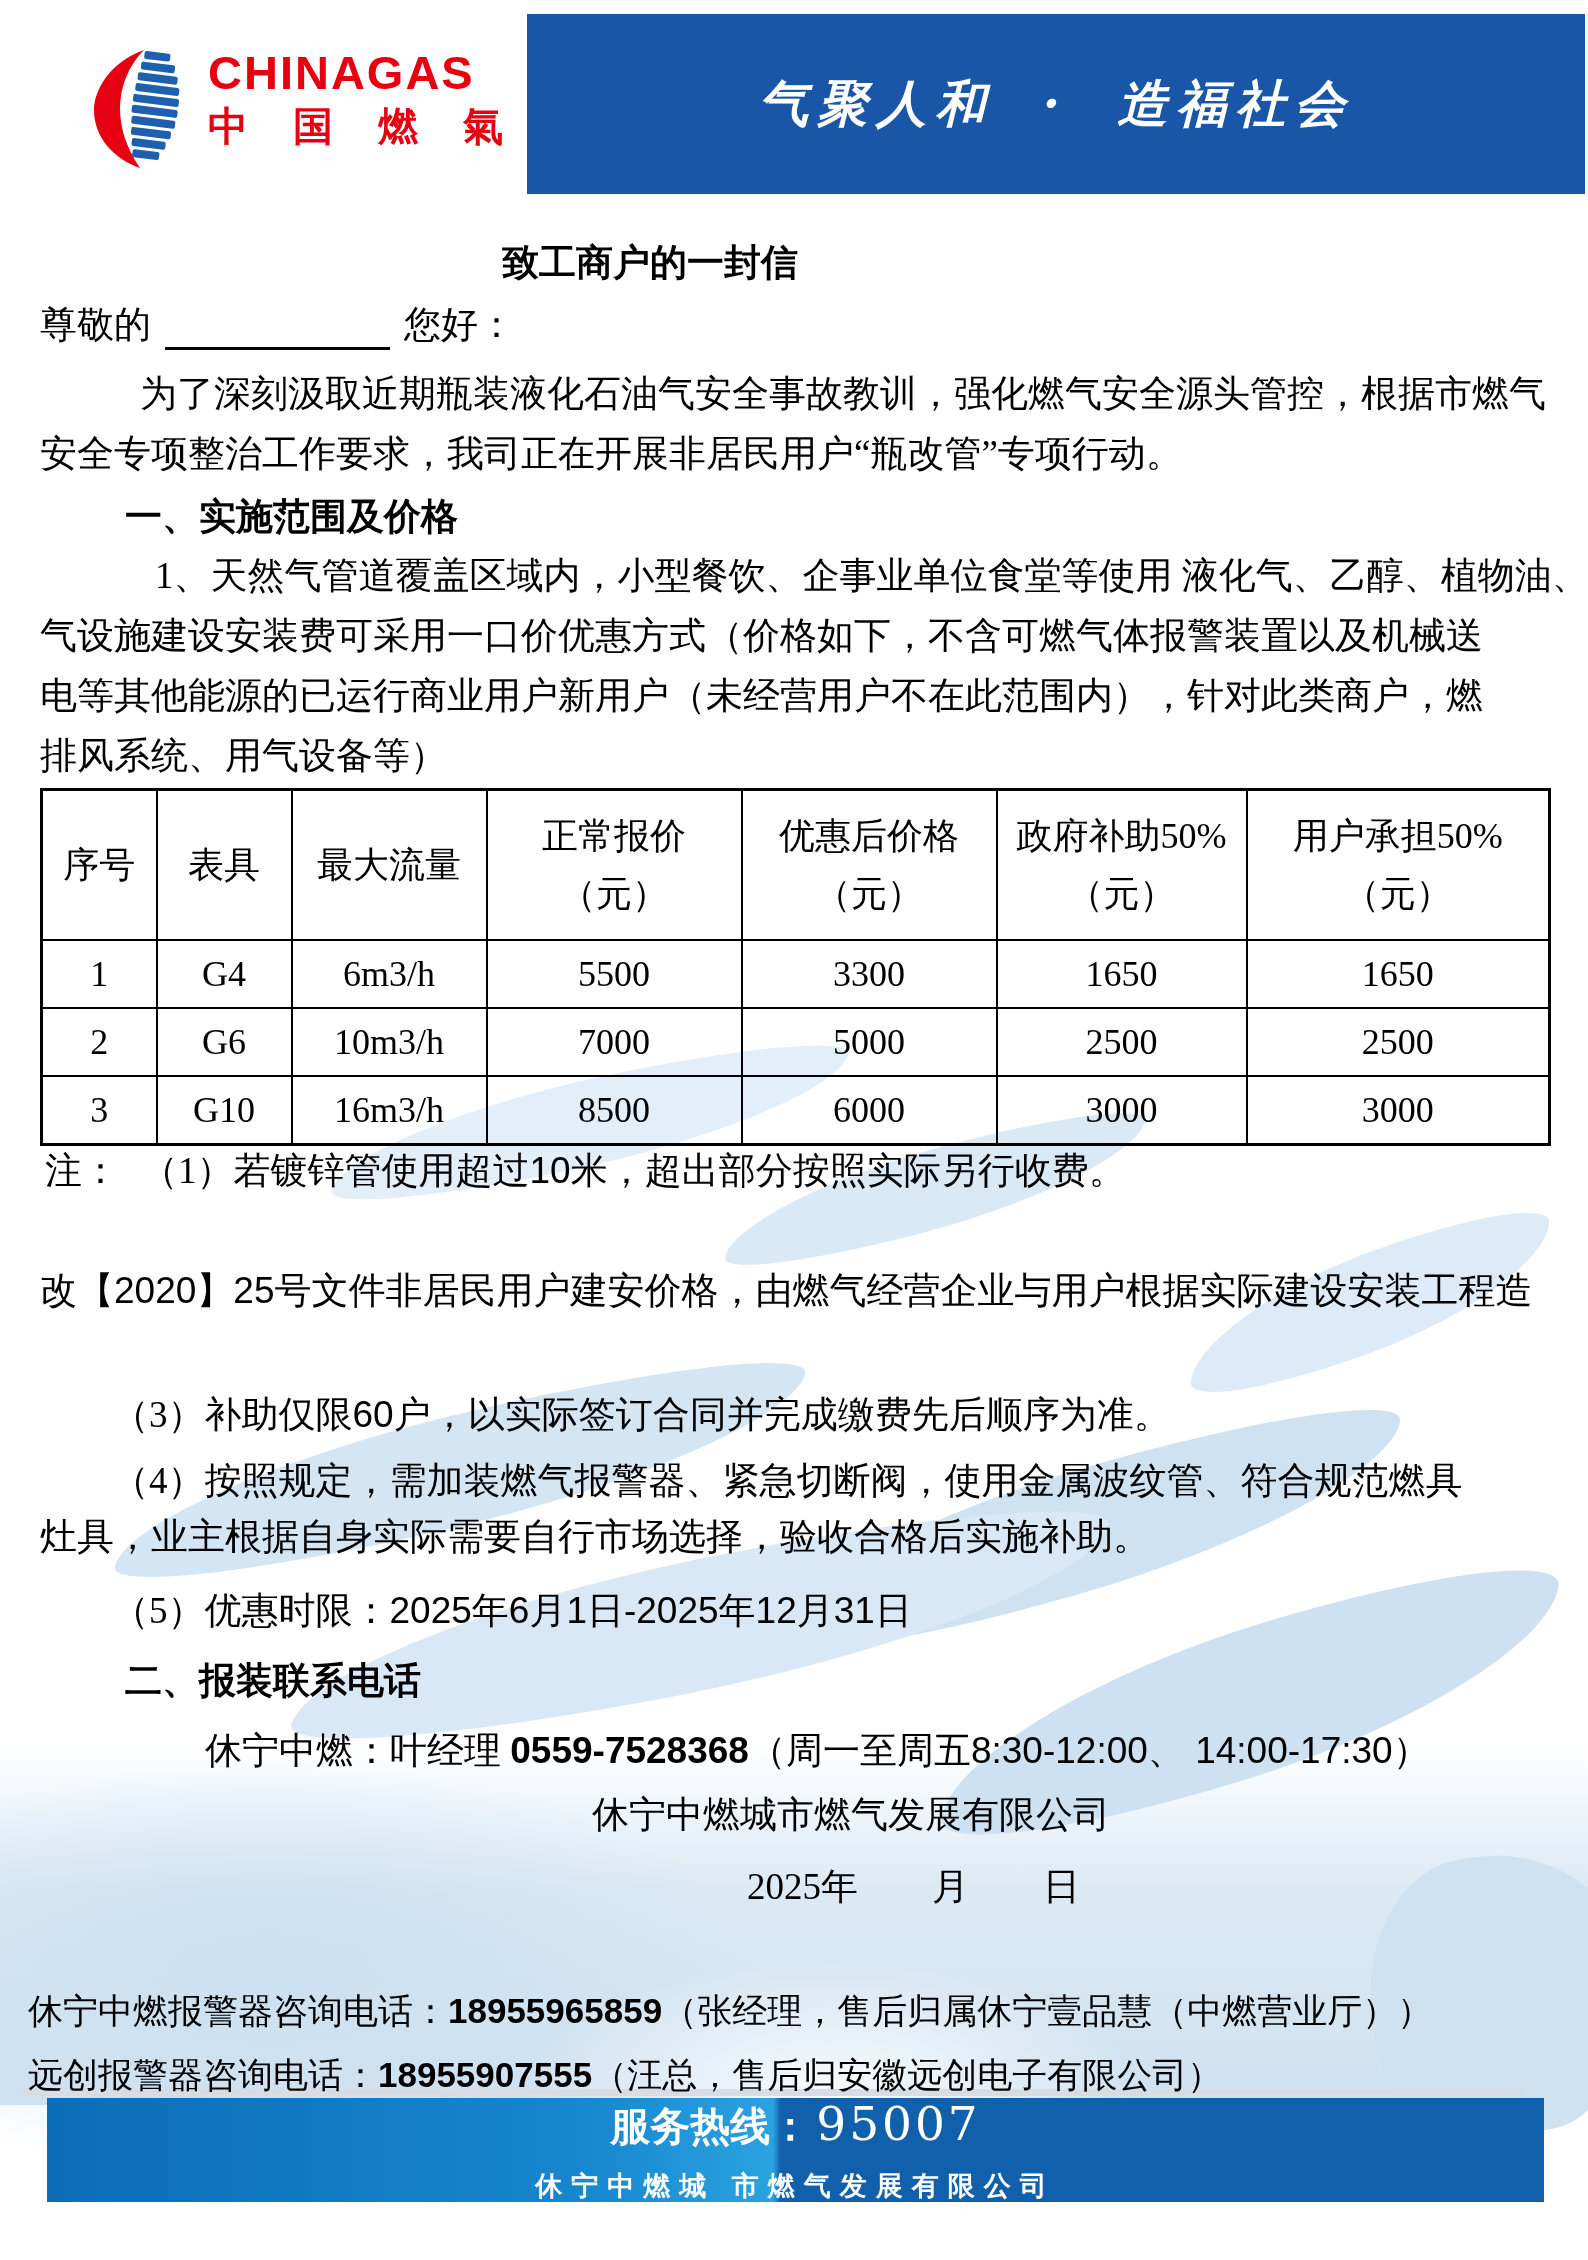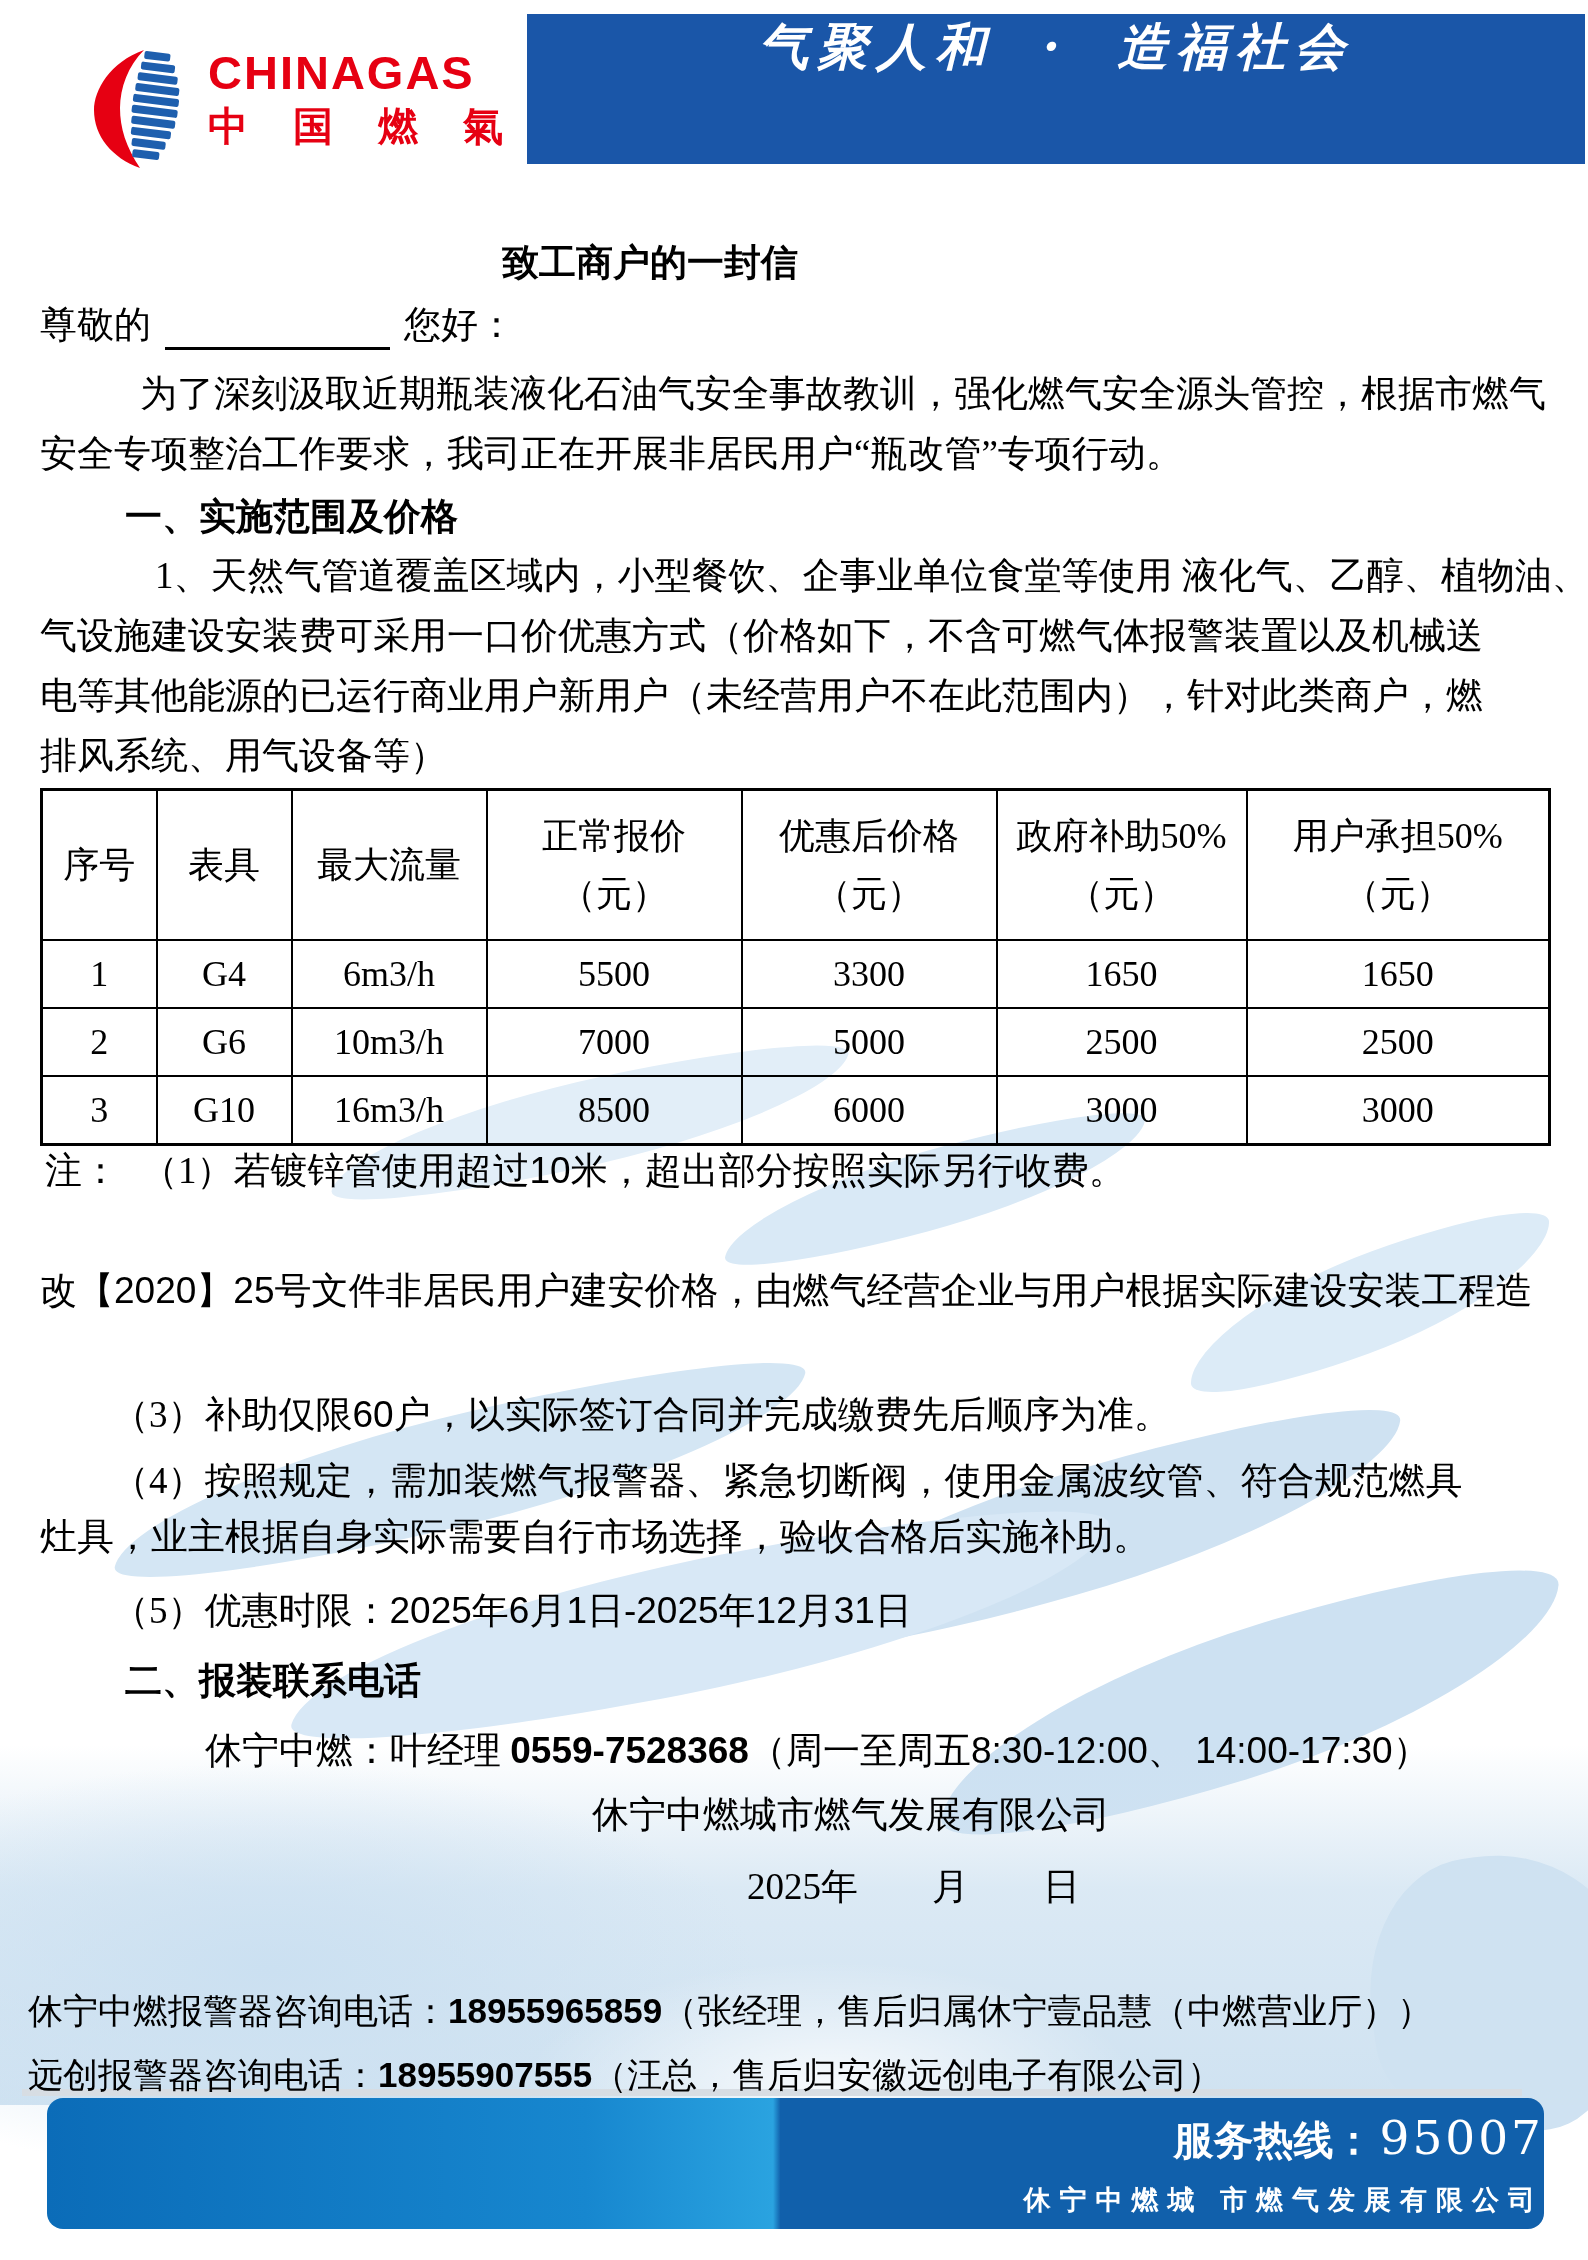--- a/index.html
+++ b/index.html
@@ -26,22 +26,22 @@
   .wash3{top:1960px;left:520px;width:620px;height:260px;border-radius:50%;
         background:radial-gradient(ellipse,rgba(255,255,255,.85) 0%,rgba(255,255,255,0) 70%);}
   .grayline{top:2089px;left:22px;width:1500px;height:7px;background:#d7dde3;}
 
   
   .logo{top:48px;left:92px;display:flex;gap:16px;align-items:flex-start;z-index:2;}
   .logo-en{font-family:"Liberation Sans",sans-serif;font-weight:700;color:#e60012;
            font-size:47px;letter-spacing:2px;line-height:50px;}
   .logo-zh{font-family:"Liberation Sans",sans-serif;font-weight:600;color:#e60012;
            font-size:40px;letter-spacing:17px;line-height:48px;margin-top:4px;}
-  .top-banner{top:14px;left:527px;width:1058px;height:150px;background:#1a56a8;
-              display:flex;align-items:flex-start;justify-content:center;z-index:2;}
+  .top-banner{top:14px;left:527px;width:1058px;height:180px;background:#1a56a8;
+              display:flex;align-items:center;justify-content:center;z-index:2;}
   .slogan{color:#fff;font-size:50px;font-weight:700;font-style:italic;
           font-family:"DejaVu Serif",serif;letter-spacing:9px;word-spacing:22px;}
 
   
   .z{z-index:2;}
   .title{top:238px;left:0;width:1300px;text-align:center;
          font-family:Liberation Sans, sans-serif;font-weight:700;font-size:37px;}
   .salutation{top:300px;left:40px;font-size:37px;}
   .blankline{display:inline-block;width:225px;height:40px;border-bottom:3px solid #000;
              margin:0 14px 0 14px;vertical-align:bottom;}
@@ -79,23 +79,23 @@
 
   
   .contact{top:1726px;left:205px;font-size:37px;white-space:nowrap;}
   .company-sign{top:1790px;left:40px;width:1070px;text-align:right;font-size:37px;}
   .date-sign{top:1862px;left:40px;width:1040px;text-align:right;font-size:37px;}
   .footer-line{font-size:35px;white-space:nowrap;}
   .fl1{top:1988px;left:28px;}
   .fl2{top:2052px;left:28px;}
 
   
-  .bottom-banner{top:2098px;left:47px;width:1497px;height:131px;z-index:2;
+  .bottom-banner{top:2098px;left:47px;width:1497px;height:104px;z-index:2;
      background:linear-gradient(90deg,#0b6cb8 0%,#1787cf 36%,#2aa3e0 48.5%,#1160ab 49%,#1160ab 100%);
-     display:flex;flex-direction:column;align-items:flex-end;justify-content:center;border-radius:16px;}
+     display:flex;flex-direction:column;align-items:center;justify-content:center;}
   .hotline{display:flex;align-items:baseline;color:#fff;}
   .hotline-label{font-family:"Liberation Sans",sans-serif;font-weight:700;font-size:40px;}
   .hotline-number{font-family:"DejaVu Serif",serif;font-size:47px;letter-spacing:3px;margin-left:6px;}
   .banner-company{color:#fff;font-family:"Liberation Sans",sans-serif;font-weight:700;
                   font-size:27px;letter-spacing:9px;margin-top:14px;}
 </style>
 </head>
 <body>
 
 <div class="page">

